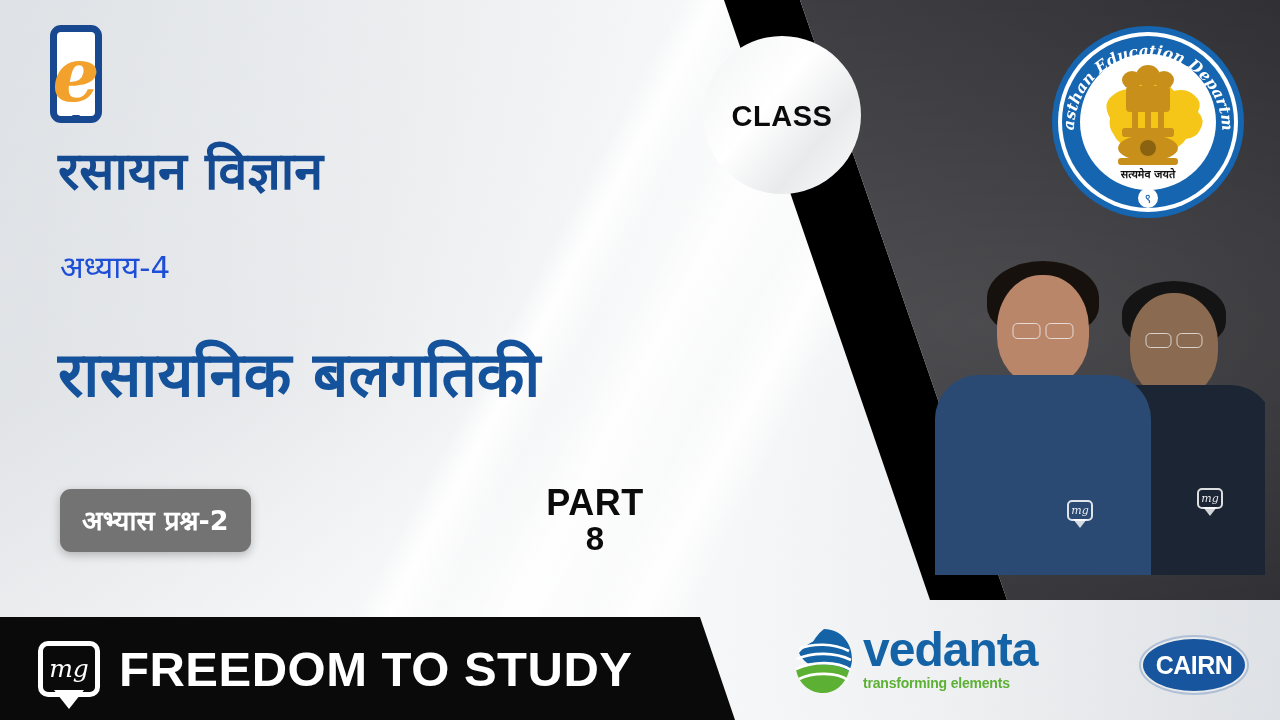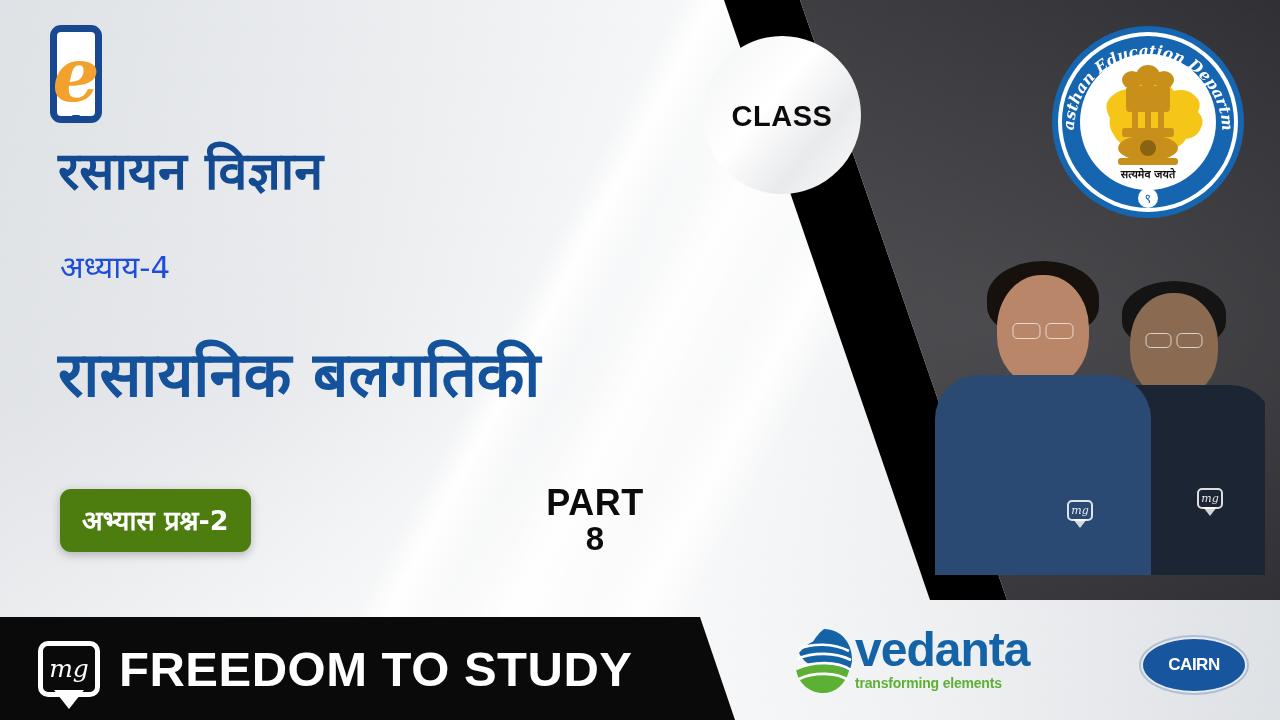--- a/index.html
+++ b/index.html
@@ -62,21 +62,21 @@
     font-size:31px; font-weight:400; color:#1d4ed8;
     font-family:"DejaVu Sans","Liberation Sans",sans-serif;
   }
   .topic{
     position:absolute; left:58px; top:330px;
     font-size:62px; font-weight:700; color:#14529b;
     font-family:"DejaVu Sans","Liberation Sans",sans-serif; white-space:nowrap;
   }
   .qbadge{
     position:absolute; left:60px; top:489px;
-    background:#4d7c0f; color:#fff; border-radius:11px;
+    background:#737373; color:#fff; border-radius:11px;
     padding:12px 22px 14px; font-size:27px; font-weight:700;
     font-family:"DejaVu Sans","Liberation Sans",sans-serif;
     box-shadow:0 3px 10px rgba(0,0,0,.25); white-space:nowrap;
   }
   .partbox{
     position:absolute; left:505px; top:485px; width:180px; text-align:center;
     color:#0b0b0b; font-weight:700; line-height:1.02;
   }
   .partbox .p-label{ font-size:36px; letter-spacing:.5px; }
   .partbox .p-num{ font-size:33px; }
@@ -141,33 +141,33 @@
   .footer-logo::after{
     content:""; position:absolute; bottom:-17px; left:50%; transform:translateX(-50%);
     width:0; height:0; border-left:15px solid transparent; border-right:15px solid transparent;
     border-top:19px solid #fff;
   }
   .footer-text{
     margin-left:19px; color:#fff; font-size:49px; font-weight:700;
     letter-spacing:.5px; font-family:"Liberation Sans",sans-serif;
   }
 
-  .vedanta{ position:absolute; left:793px; top:627px; display:flex; align-items:flex-start; }
+  .vedanta{ position:absolute; left:793px; top:627px; display:flex; align-items:flex-start; gap:8px; }
   .vedanta .vmark{ width:62px; height:68px; }
   .vedanta .vtext{ display:flex; flex-direction:column; }
   .vedanta .vname{ font-size:48px; font-weight:700; color:#1463a6; line-height:.95; letter-spacing:-1px; }
   .vedanta .vtag{ font-size:14px; font-weight:700; color:#5cb033; margin-top:2px; letter-spacing:-.2px; }
 
   .cairn{
     position:absolute; left:1141px; top:637px; width:106px; height:56px; border-radius:50%;
     background:#17559e; border:2px solid #e9eaec;
     display:flex; align-items:center; justify-content:center;
     box-shadow:0 0 0 2px rgba(23,85,158,.25);
   }
-  .cairn span{ color:#fff; font-size:17px; font-weight:700; letter-spacing:-.5px; font-family:"Liberation Sans",sans-serif; }
+  .cairn span{ color:#fff; font-size:25px; font-weight:700; letter-spacing:-.5px; font-family:"Liberation Sans",sans-serif; }
 </style>
 </head>
 <body>
 
 <div id="stage">
 
   <div class="bg-light"></div>
   <div class="black-wedge"></div>
   <div class="dark-panel"></div>
 

